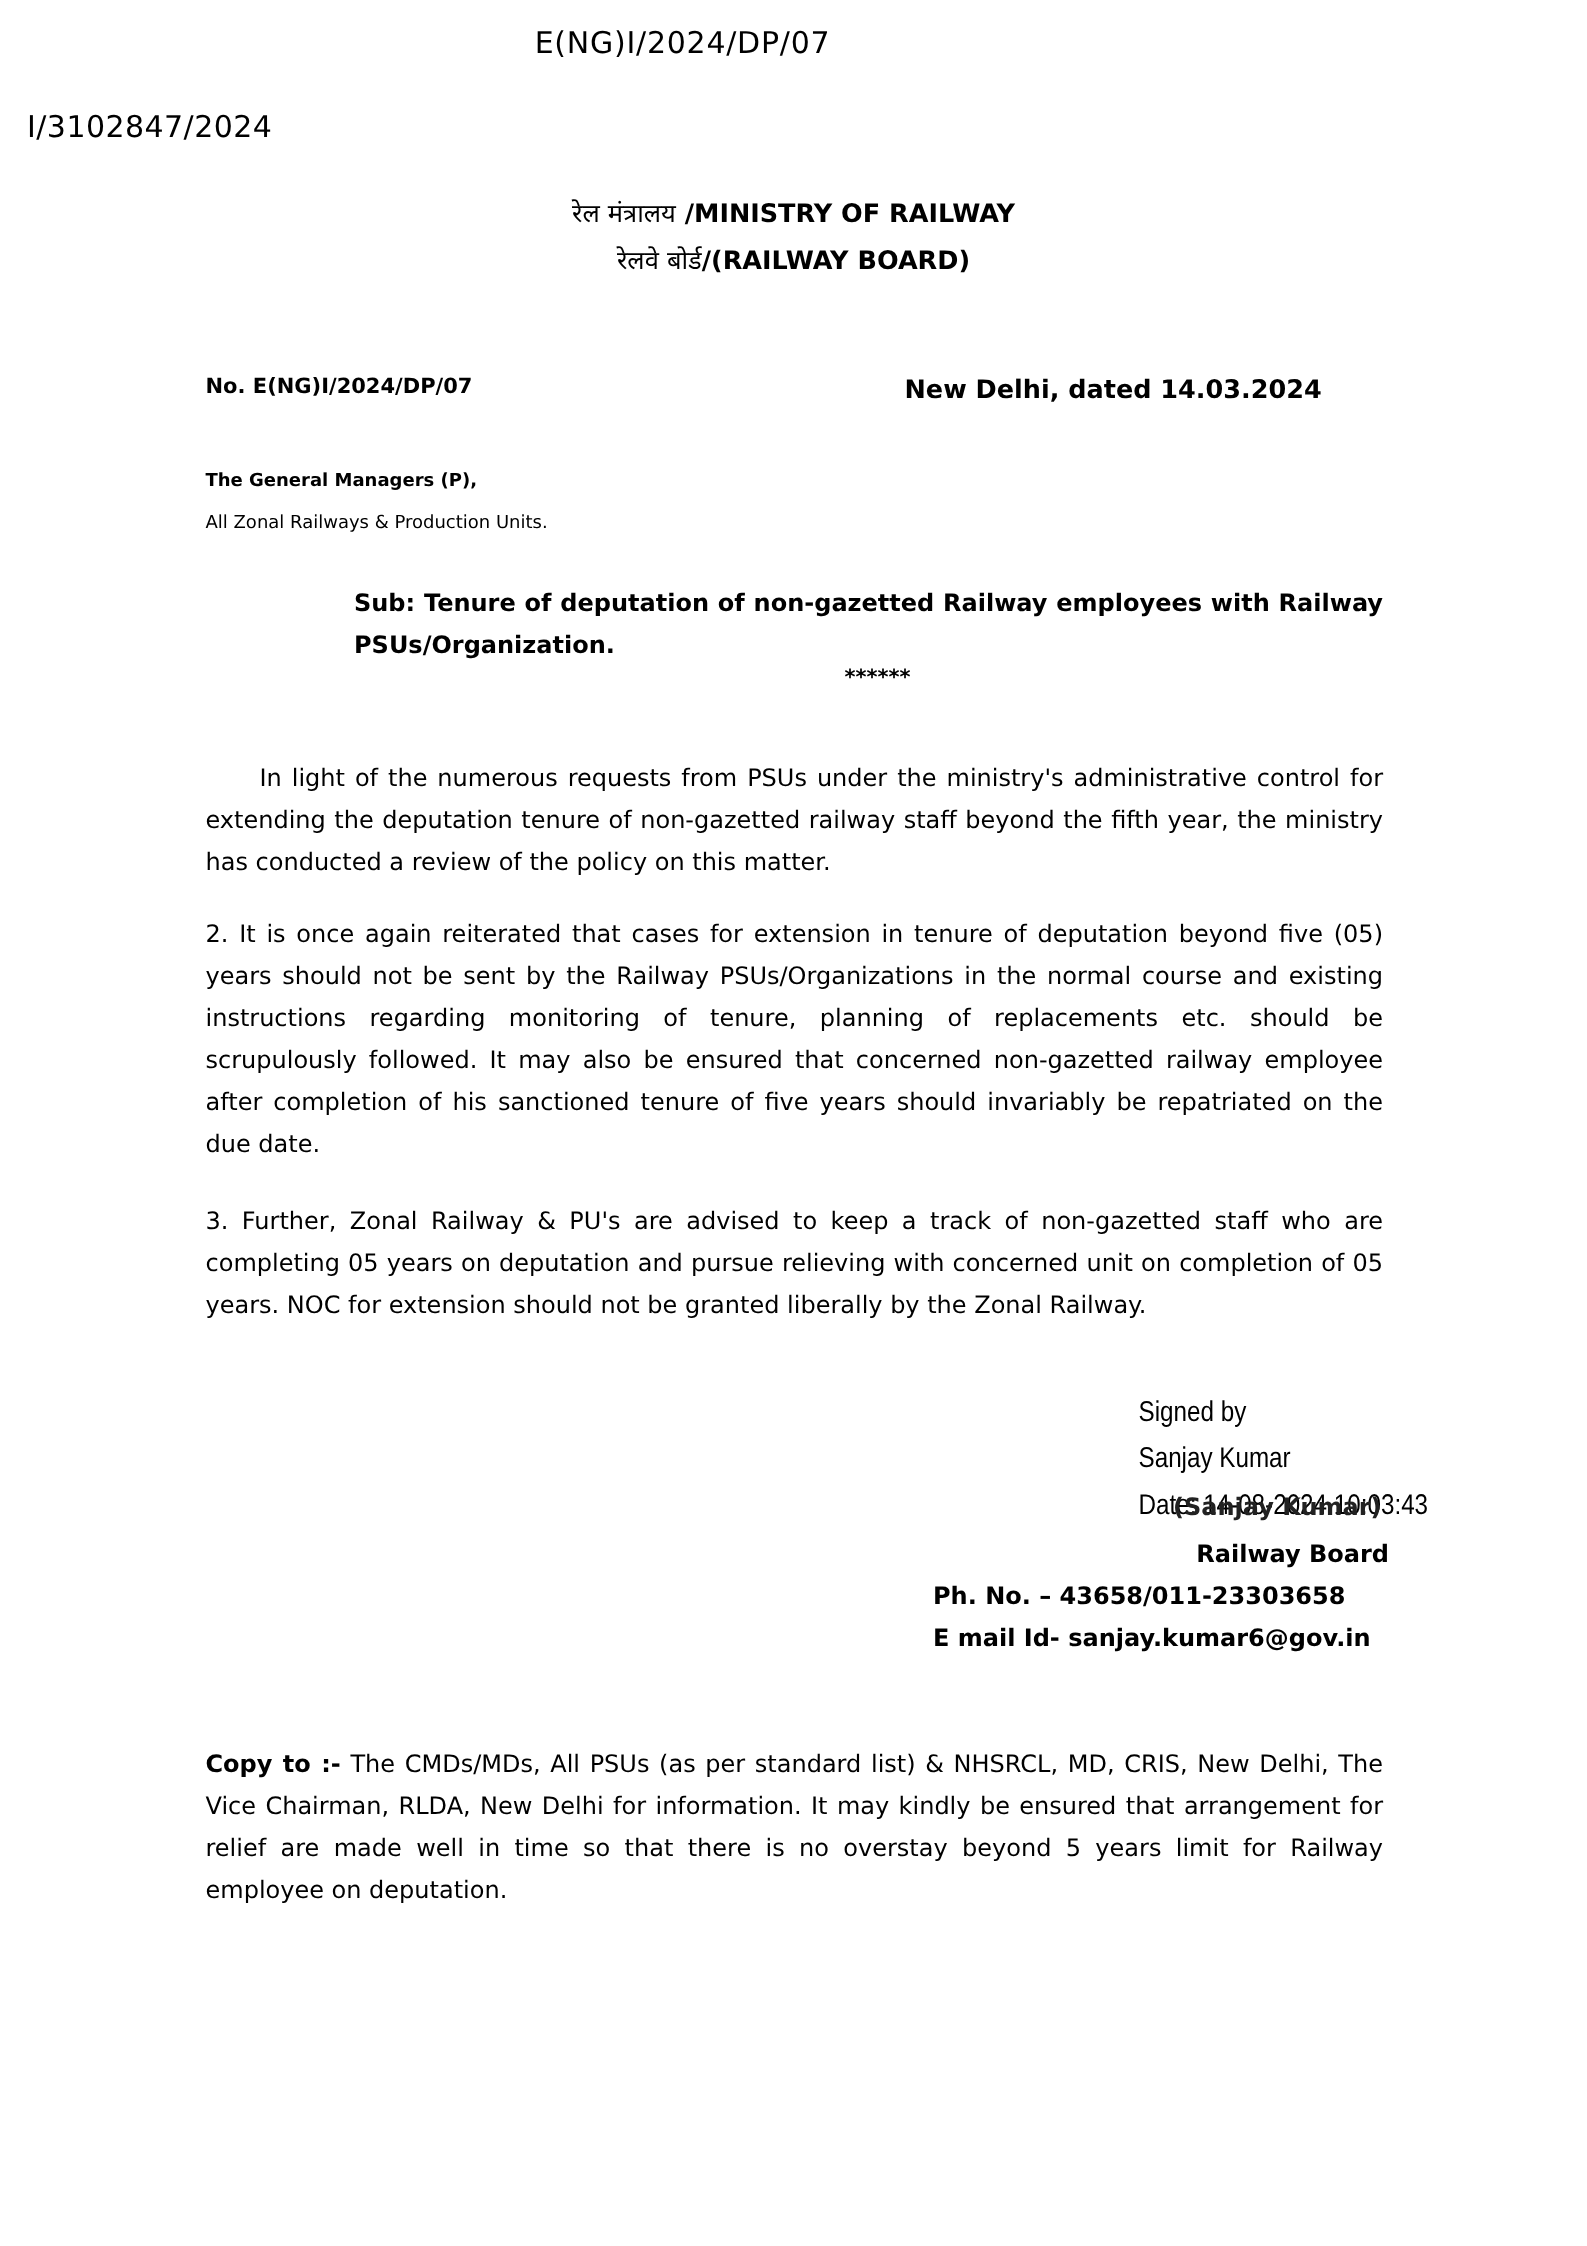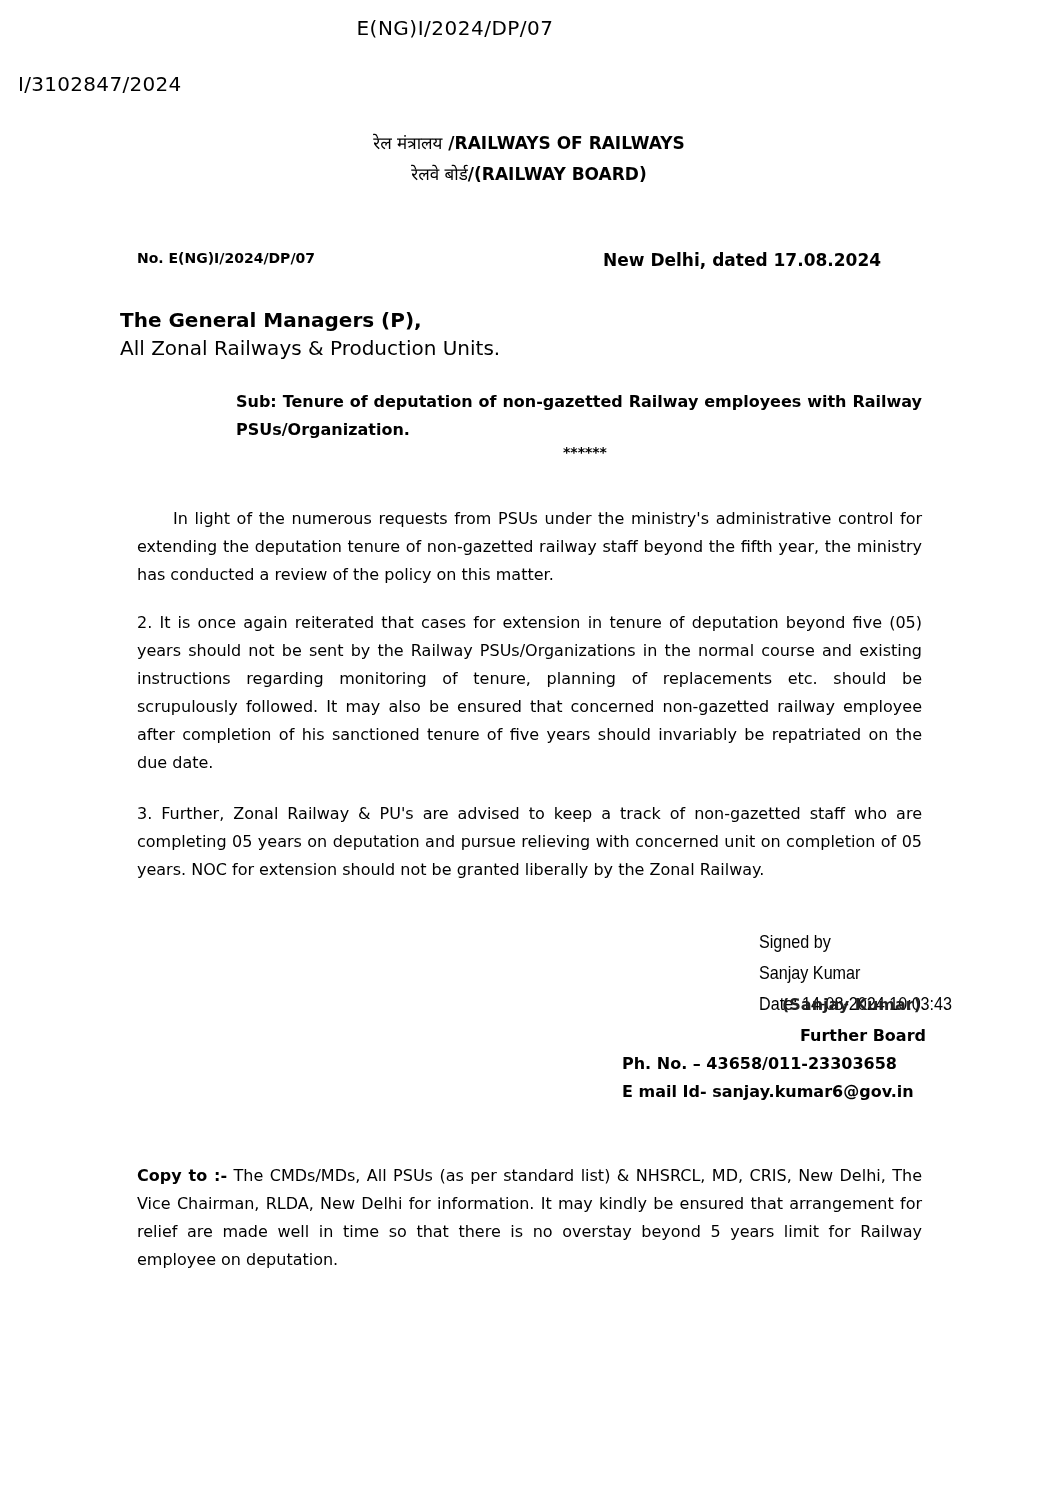--- a/index.html
+++ b/index.html
@@ -15,21 +15,21 @@
     .side-ref {
       top: 72px; left: 18px; font-size: 20px; letter-spacing: 0.3px;
     }
     .gov-head {
       top: 128px; left: 0; width: 1058px; text-align: center;
       font-size: 17px; font-weight: bold; line-height: 31px;
     }
     .gov-head .hi { font-weight: normal; }
     .letter-no { top: 250px; left: 137px; font-size: 14px; font-weight: bold; }
     .letter-date { top: 250px; left: 603px; font-size: 17px; font-weight: bold; }
-    .addressee { top: 306px; left: 120px; font-size: 20px; line-height: 28px; }
+    .addressee { top: 306px; left: 137px; font-size: 12px; line-height: 28px; }
     .addressee .b { font-weight: bold; }
     .subject {
       top: 388px; left: 236px; width: 686px; font-size: 16px; font-weight: bold;
       line-height: 28px; text-align: justify;
     }
     .stars { top: 444px; left: 563px; font-size: 14px; font-weight: bold; letter-spacing: 0px; }
     .para {
       left: 137px; width: 785px; font-size: 16px; line-height: 28px; text-align: justify; margin-top: 12px;
     }
     .p1 { top: 493px; text-indent: 36px; }
@@ -54,29 +54,29 @@
   </style>
 </head>
 <body>
 
 <div class="abs header-file">E(NG)I/2024/DP/07</div>
 <div class="abs side-ref">I/3102847/2024</div>
 
 <div class="abs gov-head">
   <div>
     <span class="hi">रेल मंत्रालय</span>
-    <span>/RAILWAYS OF RAILWAYS</span>
+    <span>/MINISTRY OF RAILWAY</span>
   </div>
   <div>
     <span class="hi">रेलवे बोर्ड</span><span>/(RAILWAY BOARD)</span>
   </div>
 </div>
 
 <div class="abs letter-no">No. E(NG)I/2024/DP/07</div>
-<div class="abs letter-date">New Delhi, dated 17.08.2024</div>
+<div class="abs letter-date">New Delhi, dated 14.03.2024</div>
 
 <div class="abs addressee">
   <div class="b">The General Managers (P),</div>
   <div>All Zonal Railways &amp; Production Units.</div>
 </div>
 
 <div class="abs subject">Sub: Tenure of deputation of non-gazetted Railway employees with Railway PSUs/Organization.</div>
 <div class="abs stars">******</div>
 
 <div class="abs para p1">In light of the numerous requests from PSUs under the ministry's administrative control for extending the deputation tenure of non-gazetted railway staff beyond the fifth year, the ministry has conducted a review of the policy on this matter.</div>
@@ -84,18 +84,18 @@
 <div class="abs para p3">3.  Further, Zonal Railway &amp; PU's are advised to keep a track of non-gazetted staff who are completing 05 years on deputation and pursue relieving with concerned unit on completion of 05 years. NOC for extension should not be granted liberally by the Zonal Railway.</div>
 
 <div class="abs sig-stamp">
   <div>Signed by</div>
   <div>Sanjay Kumar</div>
   <div>Date: 14-08-2024 10:03:43</div>
 </div>
 <div class="abs sig-overlay">(Sanjay Kumar)</div>
 
 <div class="abs sig-block">
-  <div>Further Board</div>
+  <div>Railway Board</div>
   <div class="contact">Ph. No. – 43658/011-23303658</div>
   <div class="contact">E mail Id- sanjay.kumar6@gov.in</div>
 </div>
 
 <div class="abs copy-to"><span class="b">Copy to :-</span><span> The CMDs/MDs, All PSUs (as per standard list) &amp; NHSRCL, MD, CRIS, New Delhi, The Vice Chairman, RLDA, New Delhi for information. It may kindly be ensured that arrangement for relief are made well in time so that there is no overstay beyond 5 years limit for Railway employee on deputation.</span></div>
 
 </body></html>

